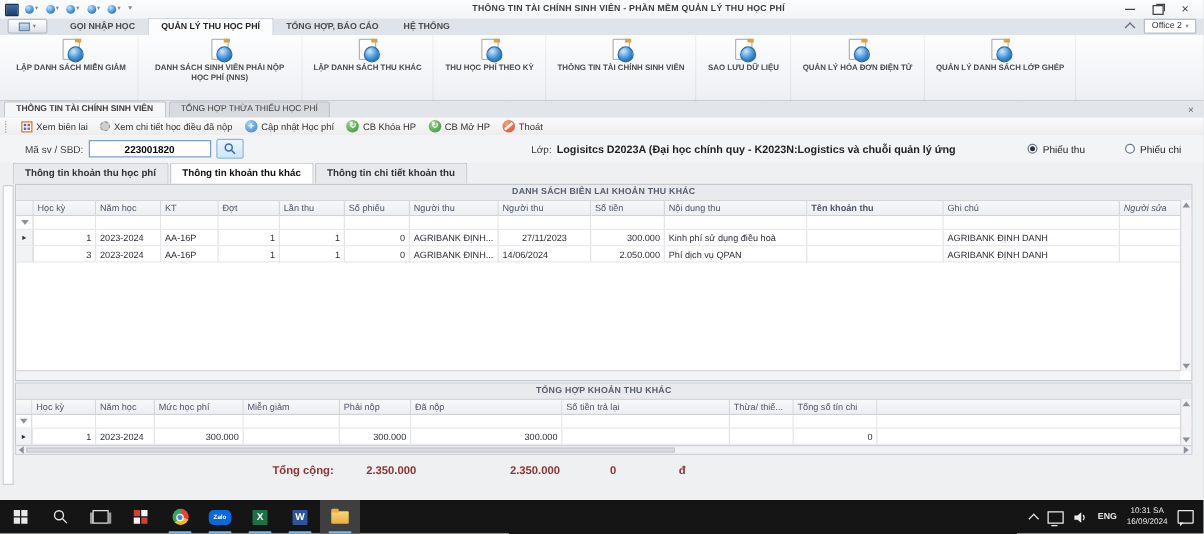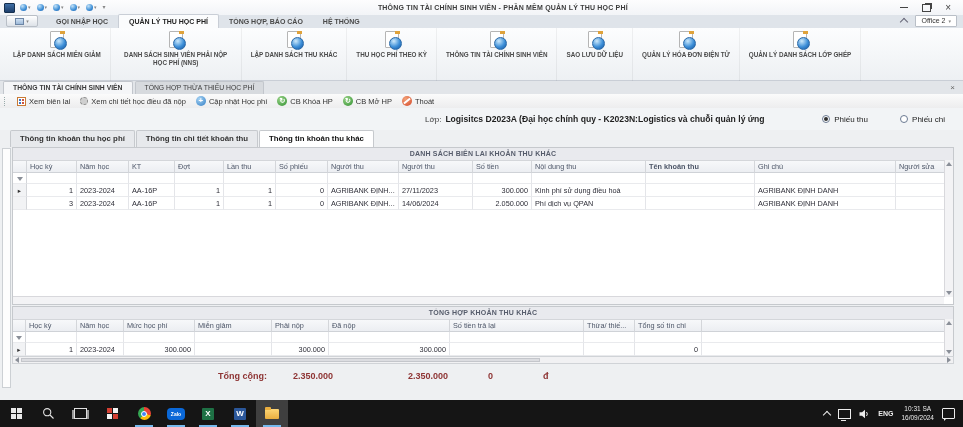--- a/index.html
+++ b/index.html
@@ -284,38 +284,48 @@
         <span class="ic-circle icon-refresh"></span>
         <span>CB Mở HP</span>
       </span>
     <span class="tool">
         <span class="ic-circle icon-block"></span>
         <span>Thoát</span>
       </span>
   </div>
 
   <div class="formrow">
+    <span class="fld" style="left:20px;">
+      <span class="lab">Mã sv / SBD:</span>
+      <input class="idinput" value="223001820" style="">
+      <span class="search-btn">
+        <svg width="10" height="10" viewBox="0 0 10 10">
+            <circle cx="4" cy="4" r="2.8" fill="none" stroke="#2e6db5" stroke-width="1.2"></circle>
+            <line x1="6.2" y1="6.2" x2="9" y2="9" stroke="#2e6db5" stroke-width="1.2"></line>
+          </svg>
+      </span>
+    </span>
     <span class="fld" style="left:425px;">
       <span class="lab">Lớp:</span>
       <span class="val classval">Logisitcs D2023A (Đại học chính quy - K2023N:Logistics và chuỗi quản lý ứng</span>
     </span>
     <span class="radiogrp" style="right:95px;">
       <span class="radio sel"></span>
       <span>Phiếu thu</span>
     </span>
     <span class="radiogrp" style="right:18px;">
       <span class="radio"></span>
       <span>Phiếu chi</span>
     </span>
   </div>
 
   <div class="subtabs">
     <span class="stab">Thông tin khoản thu học phí</span>
+    <span class="stab active">Thông tin khoản thu khác</span>
     <span class="stab">Thông tin chi tiết khoản thu</span>
-    <span class="stab active">Thông tin khoản thu khác</span>
   </div>
 
   <div class="sidestrip"></div>
 
   <div class="panel panel1">
     <div class="gtitle">DANH SÁCH BIÊN LAI KHOẢN THU KHÁC</div>
     <div>
         <div class="grow ghead">
           <div class="gc gind" style="width: 14px;"></div>
           <div class="gc" style="width: 50px;">Học kỳ</div>
@@ -323,21 +333,21 @@
           <div class="gc" style="width: 46px;">KT</div>
           <div class="gc" style="width: 49px;">Đợt</div>
           <div class="gc" style="width: 52px;">Lần thu</div>
           <div class="gc" style="width: 52px;">Số phiếu</div>
           <div class="gc" style="width: 71px;">Người thu</div>
           <div class="gc" style="width: 74px;">Người thu</div>
           <div class="gc" style="width: 59px;">Số tiền</div>
           <div class="gc" style="width: 114px;">Nội dung thu</div>
           <div class="gc" style="width: 109px; font-weight: bold;">Tên khoản thu</div>
           <div class="gc" style="width: 141px;">Ghi chú</div>
-          <div class="gc" style="flex: 1 1 0px;">Người sửa</div>
+          <div class="gc" style="flex: 1 1 0px; font-style: italic;">Người sửa</div>
         </div>
         <div class="grow gfilter">
           <div class="gc gind" style="width: 14px;"><span class="funnel"></span></div>
           <div class="gc" style="width: 50px;"></div>
           <div class="gc" style="width: 52px;"></div>
           <div class="gc" style="width: 46px;"></div>
           <div class="gc" style="width: 49px;"></div>
           <div class="gc" style="width: 52px;"></div>
           <div class="gc" style="width: 52px;"></div>
           <div class="gc" style="width: 71px;"></div>
@@ -350,21 +360,21 @@
         </div>
         <div class="grow gdata">
           <div class="gc gind" style="width: 14px;">▸</div>
           <div class="gc r" style="width: 50px;">1</div>
           <div class="gc" style="width: 52px;">2023-2024</div>
           <div class="gc" style="width: 46px;">AA-16P</div>
           <div class="gc r" style="width: 49px;">1</div>
           <div class="gc r" style="width: 52px;">1</div>
           <div class="gc r" style="width: 52px;">0</div>
           <div class="gc" style="width: 71px;">AGRIBANK ĐỊNH...</div>
-          <div class="gc" style="width: 74px;">27/11/2023</div>
+          <div class="gc" style="width: 74px; text-align: center;">27/11/2023</div>
           <div class="gc r" style="width: 59px;">300.000</div>
           <div class="gc" style="width: 114px;">Kinh phí sử dụng điều hoà</div>
           <div class="gc" style="width: 109px;"></div>
           <div class="gc" style="width: 141px;">AGRIBANK ĐỊNH DANH</div>
           <div class="gc" style="flex: 1 1 0px;"></div>
         </div>
         <div class="grow gdata">
           <div class="gc gind" style="width: 14px;"></div>
           <div class="gc r" style="width: 50px;">3</div>
           <div class="gc" style="width: 52px;">2023-2024</div>

